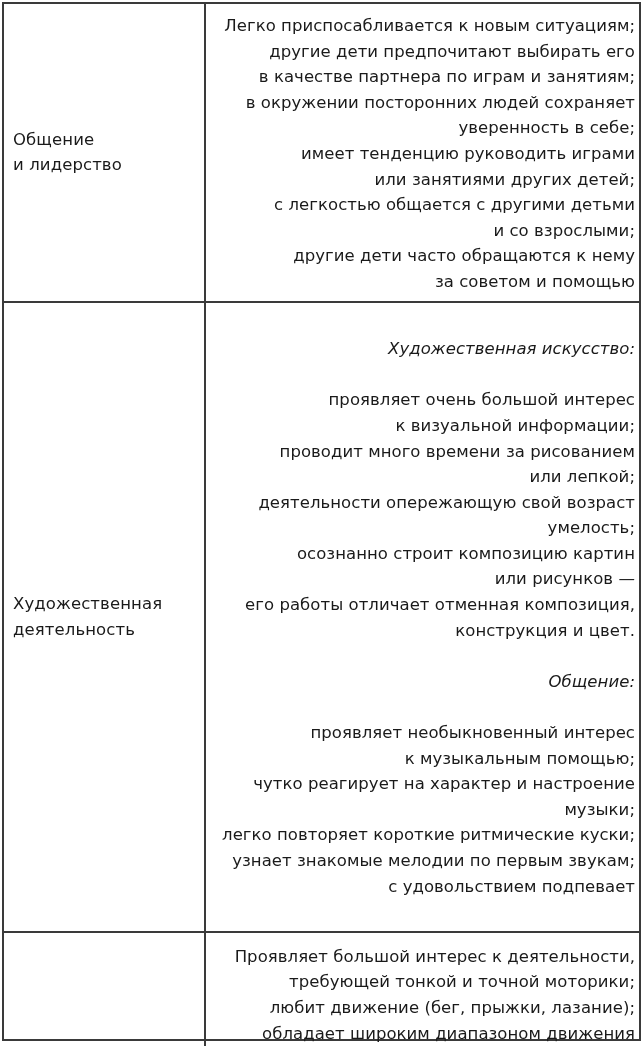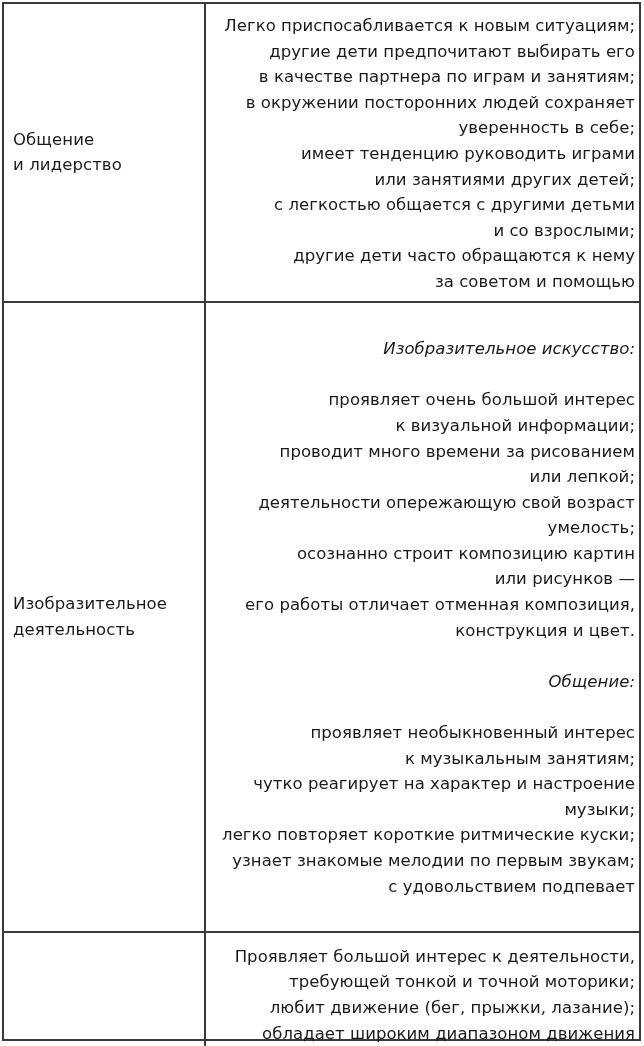--- a/index.html
+++ b/index.html
@@ -89,39 +89,39 @@
 или занятиями других детей;
 с легкостью общается с другими детьми
 и со взрослыми;
 другие дети часто обращаются к нему
 за советом и помощью</div>
         </td>
       </tr>
 
       <tr class="row-art">
         <td class="cat-cell">
-          <div class="cat-label">Изобразительное
+          <div class="cat-label">Художественная
 деятельность</div>
         </td>
         <td class="desc-cell">
           <div class="desc-body">
-            <span class="subhead">Изобразительное искусство:</span>
+            <span class="subhead">Художественная искусство:</span>
             <span class="run">проявляет очень большой интерес
 к визуальной информации;
 проводит много времени за рисованием
 или лепкой;
 деятельности опережающую свой возраст
 умелость;
 осознанно строит композицию картин
 или рисунков —
 его работы отличает отменная композиция,
 конструкция и цвет.</span>
             <span class="subhead">Общение:</span>
             <span class="run">проявляет необыкновенный интерес
-к музыкальным занятиям;
+к музыкальным помощью;
 чутко реагирует на характер и настроение
 музыки;
 легко повторяет короткие ритмические куски;
 узнает знакомые мелодии по первым звукам;
 с удовольствием подпевает</span>
           </div>
         </td>
       </tr>
 
       <tr class="row-motor">

